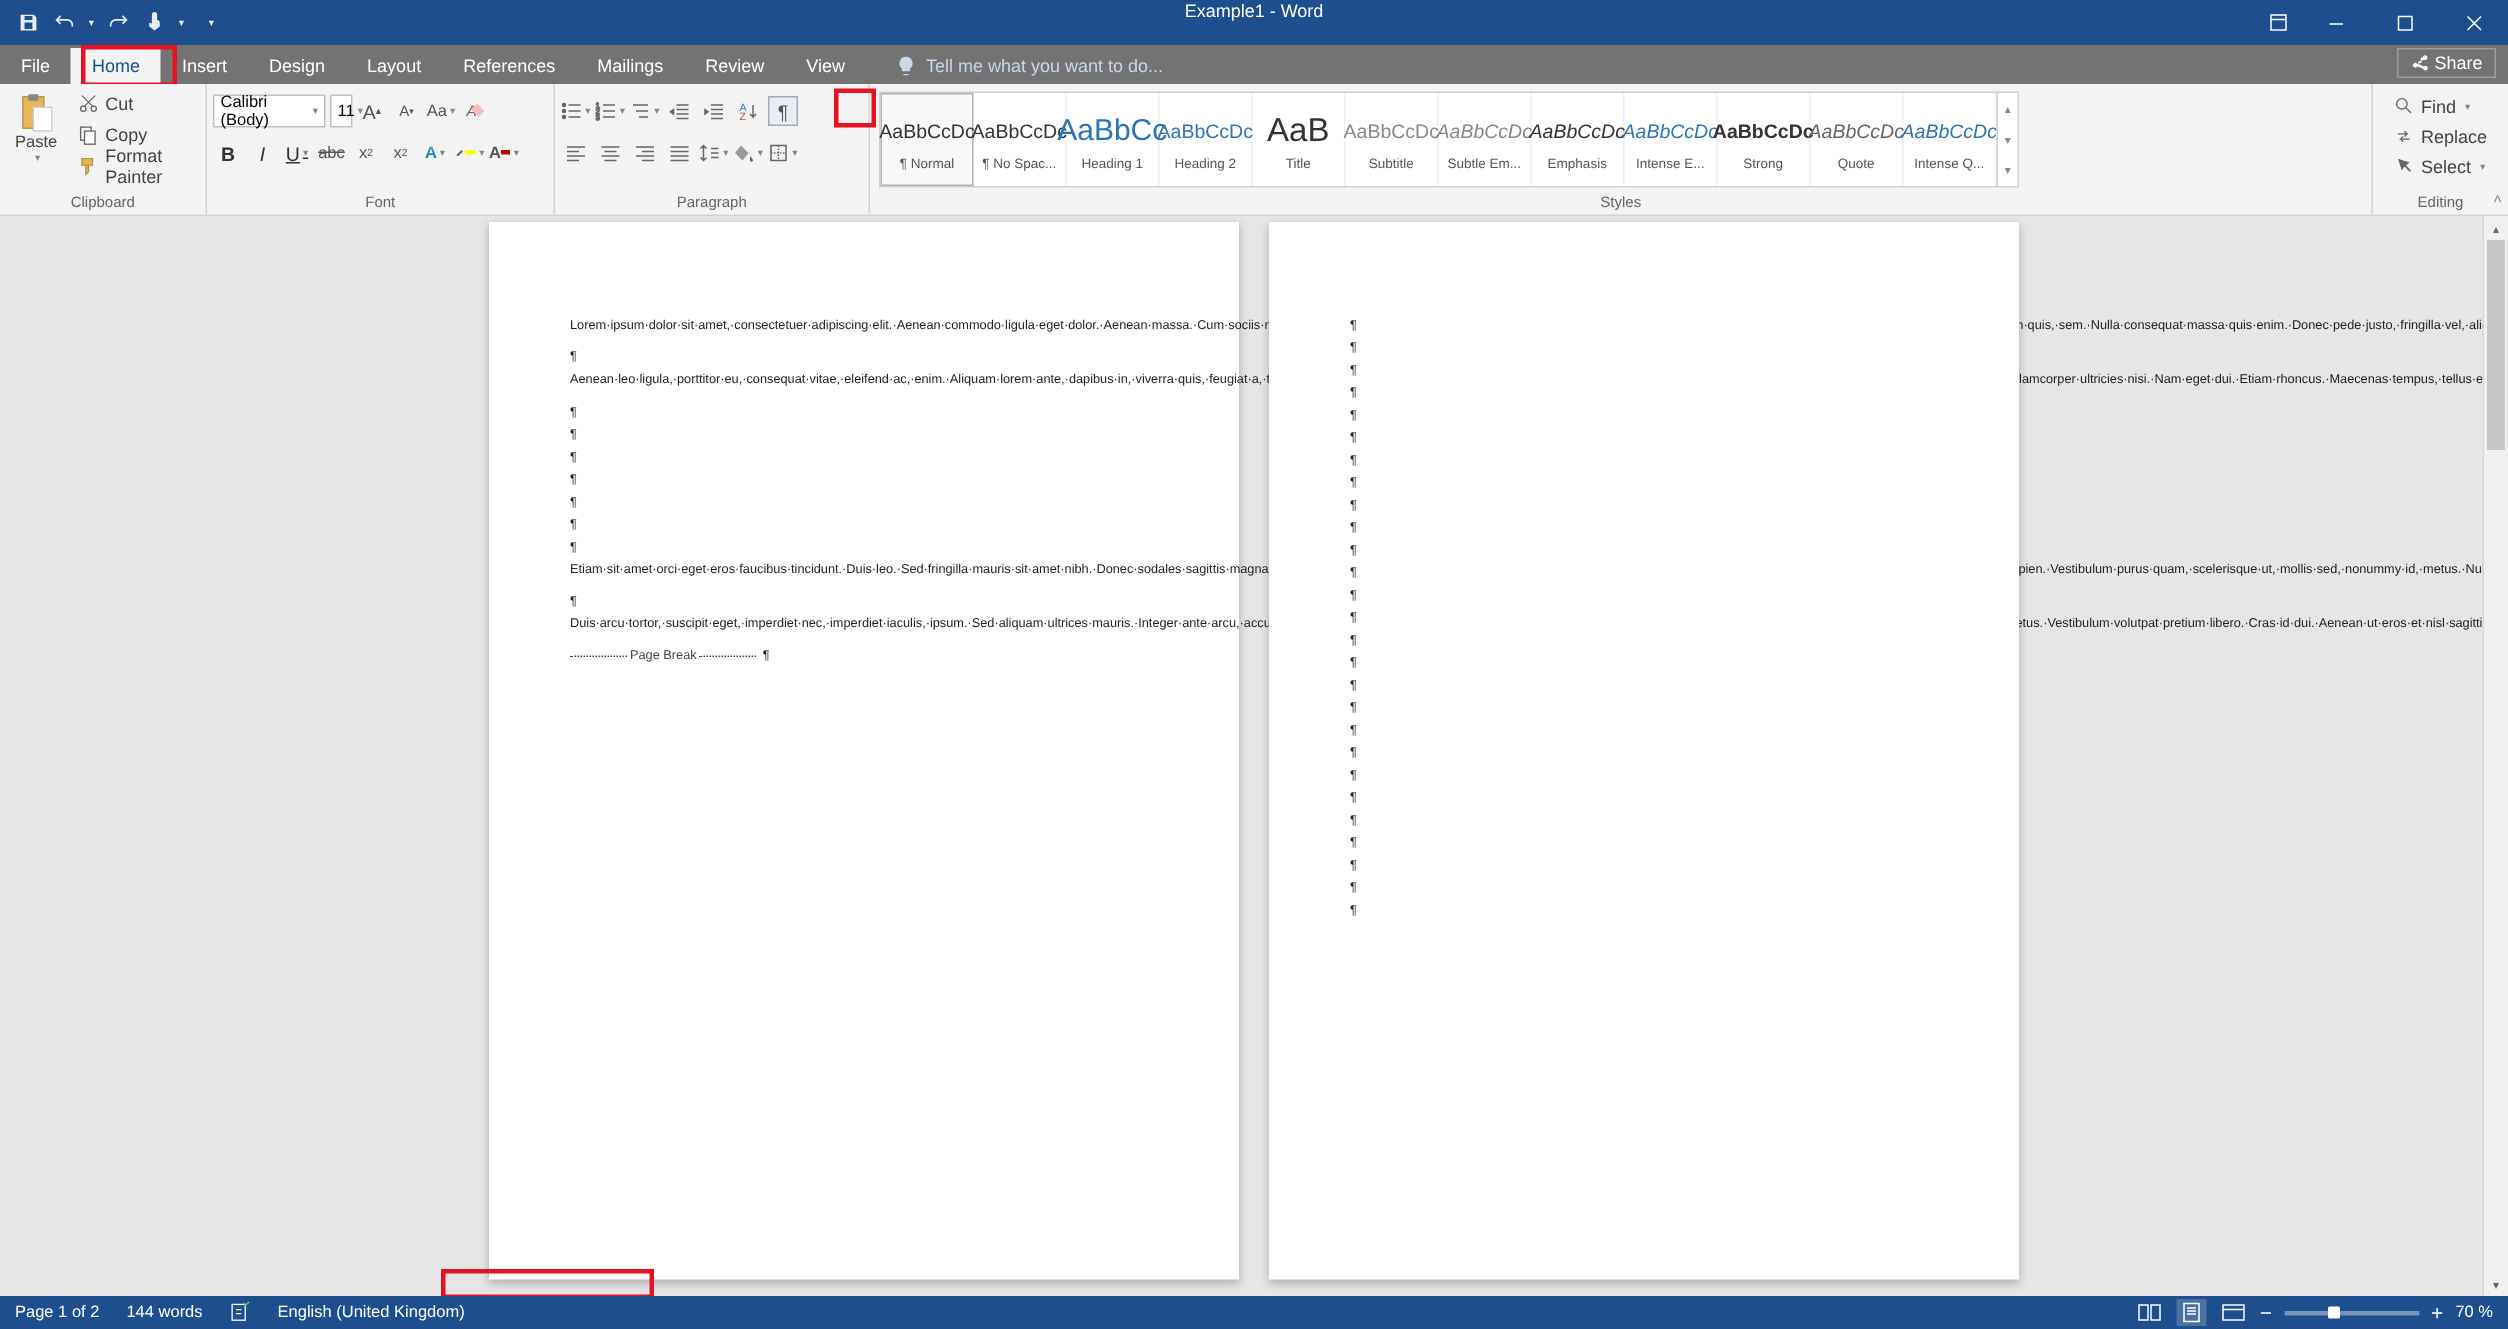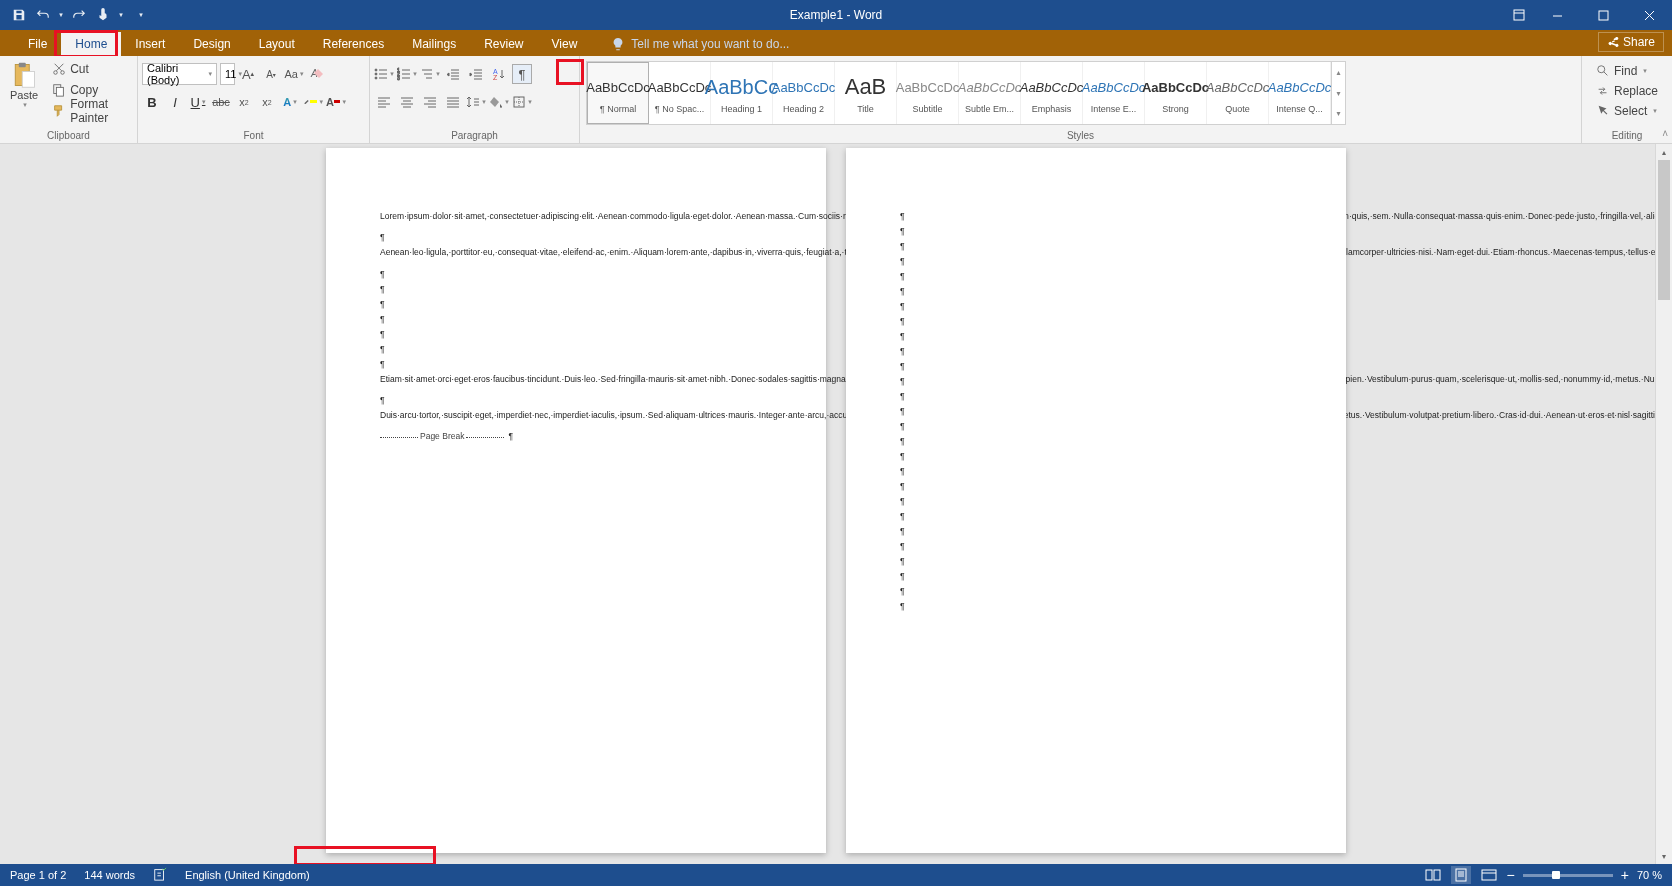--- a/index.html
+++ b/index.html
@@ -1,25 +1,25 @@
 <!DOCTYPE html>
 <html><head>
 <meta charset="utf-8">
 <style>
 *{box-sizing:border-box;margin:0;padding:0;font-family:"Segoe UI",Arial,sans-serif}
 body{background:#e6e6e6;overflow:hidden;width:1672px;height:886px;position:relative}
-.titlebar{height:30px;background:#1e4e8e;color:#fff;display:flex;align-items:center;font-size:12px;position:relative}
+.titlebar{height:30px;background:#1e4e8e;color:#fff;display:flex;font-size:12px;position:relative}
 .qat{display:flex;align-items:center;gap:2px;padding-left:8px}
 .qat-btn{width:22px;height:22px;display:flex;align-items:center;justify-content:center;color:#fff;opacity:.9}
 .qat-btn svg{width:14px;height:14px}
 .title{position:absolute;left:50%;transform:translateX(-50%);font-size:12px}
 .winctrl{position:absolute;right:0;display:flex;align-items:center;height:100%}
 .winctrl div{width:46px;height:30px;display:flex;align-items:center;justify-content:center;color:#fff}
 .winctrl .rib-opt{width:30px}
-.tabbar{height:26px;background:#a16207;display:flex;align-items:flex-end;padding-left:14px;color:#fff;font-size:12px;position:relative}
+.tabbar{height:26px;background:#737373;display:flex;align-items:flex-end;color:#fff;font-size:12px;position:relative}
 .tab{padding:5px 14px;cursor:pointer}
 .tab.active{background:#f3f3f3;color:#1e4e8e}
 .share-btn{position:absolute;right:8px;top:2px;color:#fff;display:flex;align-items:center;gap:4px;font-size:12px;border:1px solid rgba(255,255,255,.3);padding:2px 8px}
 .tellme{color:#c8d6ea;margin-left:10px;display:flex;gap:6px;font-size:12px;padding:5px 10px}
 .red-box{border:3px solid #e81123;position:absolute}
 .ribbon{height:88px;background:#f3f3f3;border-bottom:1px solid #d4d4d4;display:flex;position:relative}
 .group{border-right:1px solid #d4d4d4;display:flex;flex-direction:column;justify-content:space-between;padding:3px 4px 0}
 .group-label{font-size:10px;color:#666;text-align:center;padding:2px 0;position:relative}
 .group-body{display:flex;align-items:flex-start;gap:4px;flex:1}
 .rbtn{display:flex;align-items:center;gap:4px;font-size:12px;color:#444;padding:2px 4px;height:20px}

